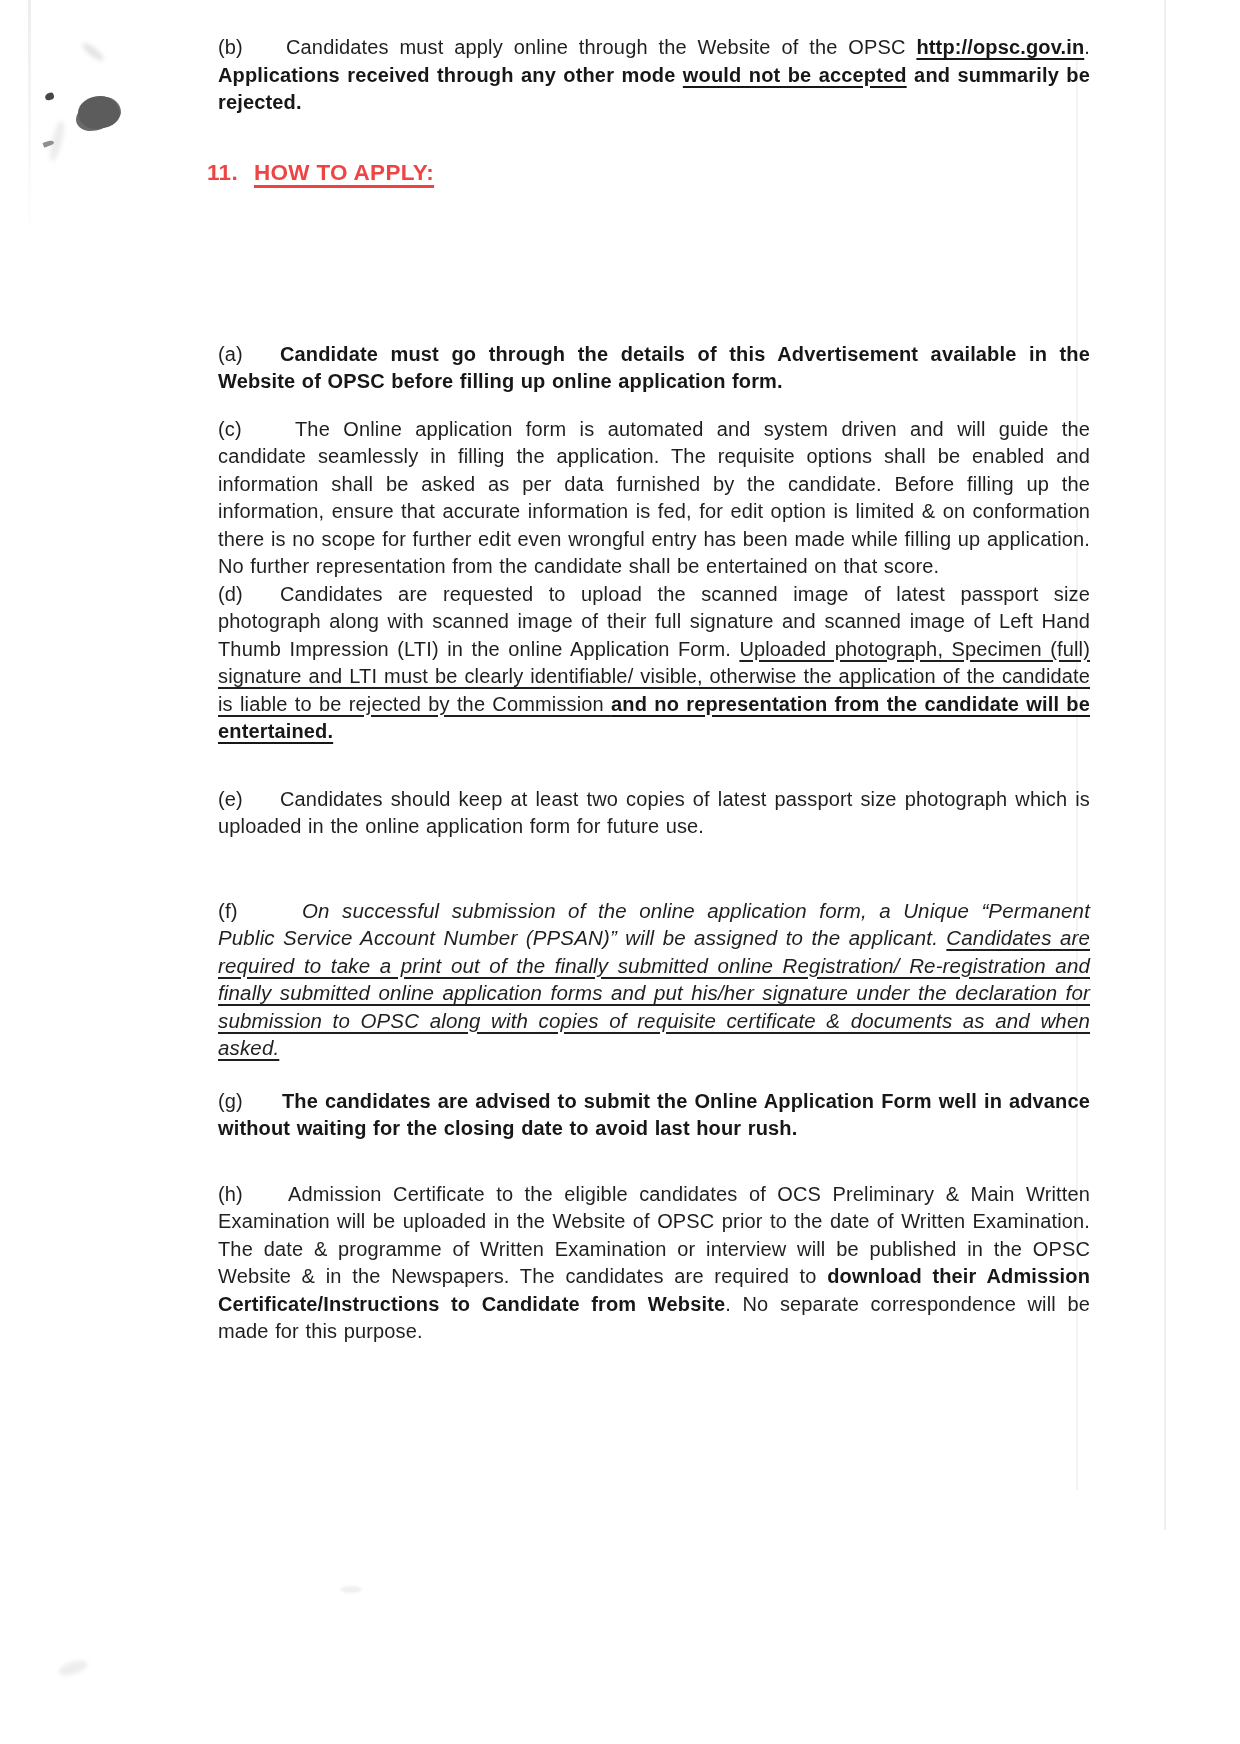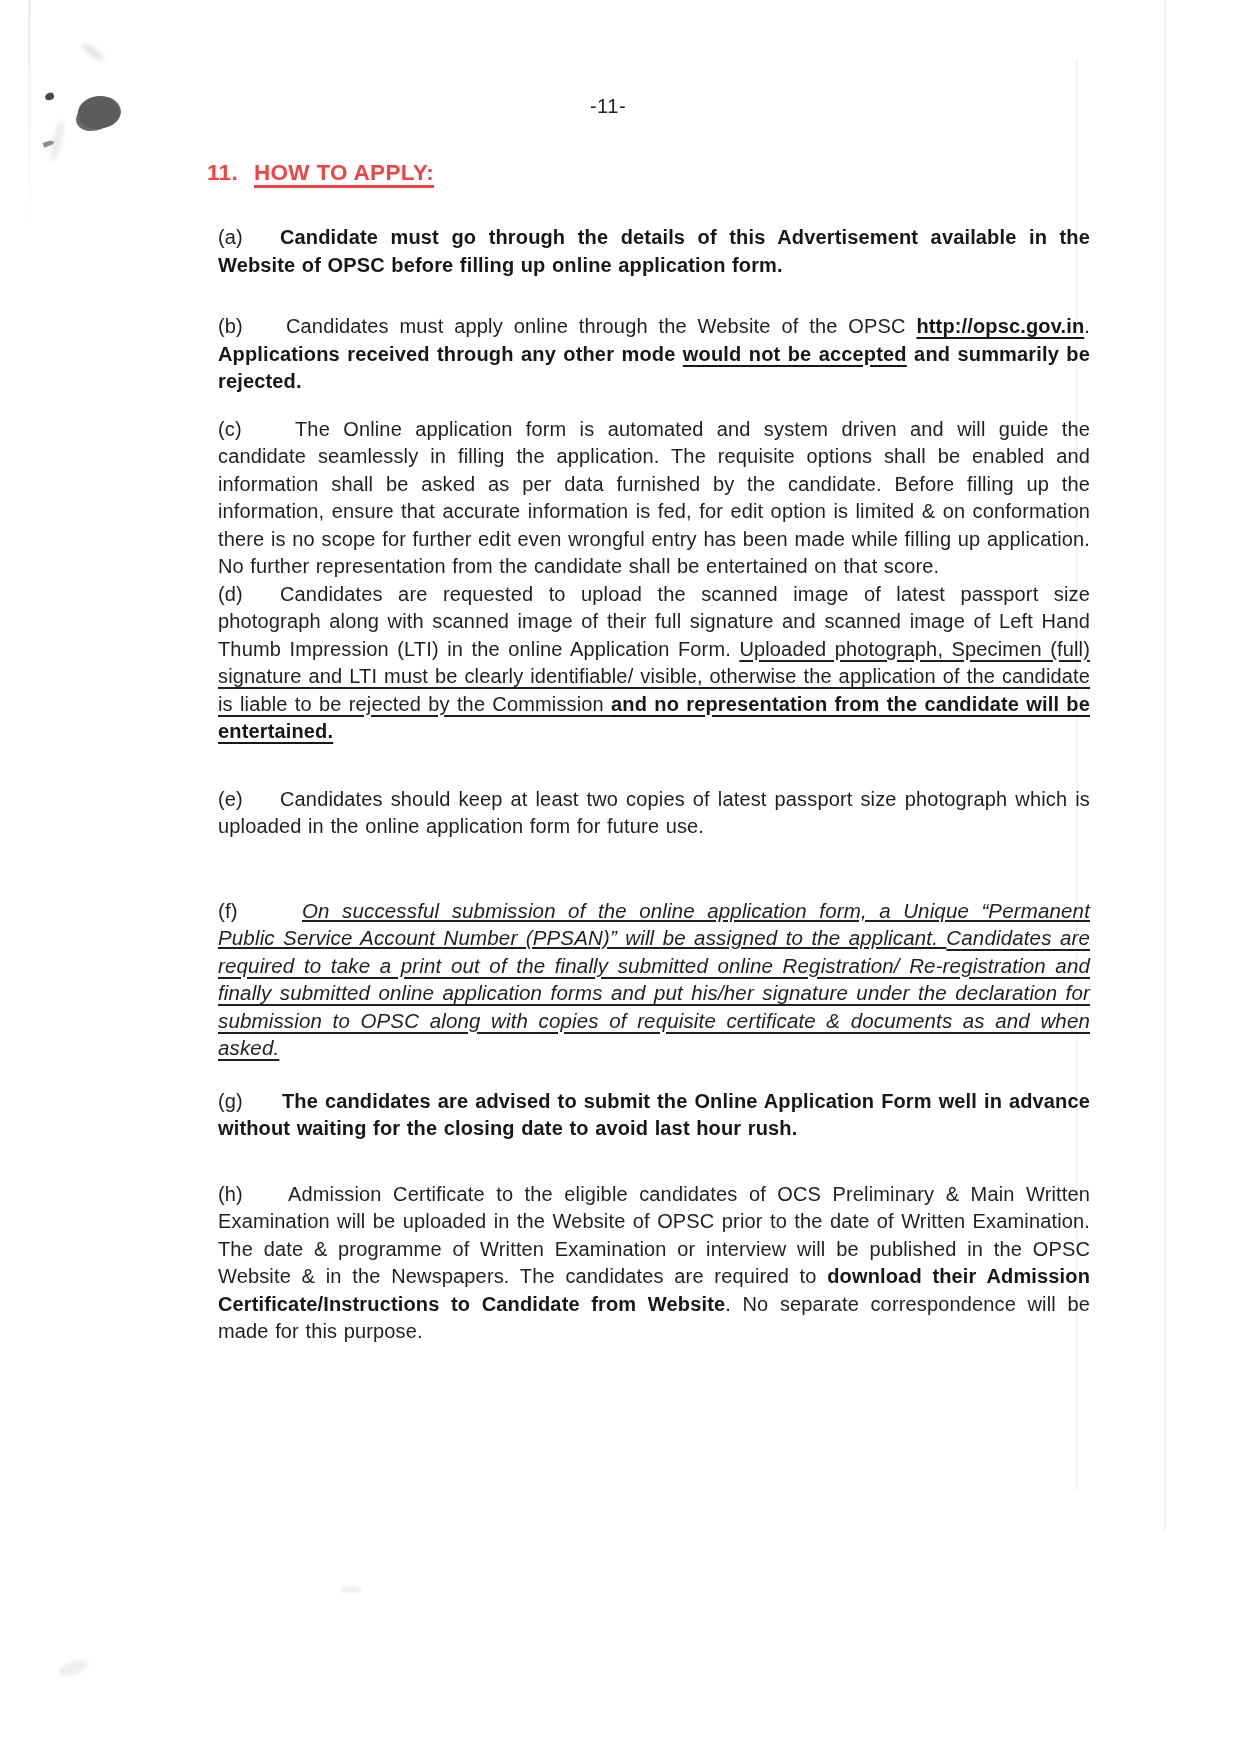--- a/index.html
+++ b/index.html
@@ -48,55 +48,54 @@
   .content{
     position:absolute;left:218px;top:0;width:872px;
   }
   .para{
     margin:0;text-align:justify;
     font-size:20px;line-height:27.5px;letter-spacing:0.15px;word-spacing:0.8px;
     color:#1f1f1f;
   }
   .plabel{display:inline-block;}
   .para span.b{font-weight:bold;color:#171717;}
-  .para span.i{font-style:italic;text-decoration:underline;}
+  .para span.i{font-style:italic;}
   .para span.u{text-decoration:underline;text-decoration-thickness:1.5px;text-underline-offset:3.5px;}
   .para.bold-para .ptext{font-weight:bold;color:#171717;}
   .para.italic-para{font-size:20.5px;}
 </style>
 </head>
 <body>
 
 <div class="page">
 
   <div class="scan-edge-left"></div>
   <div class="scan-line-1"></div>
   <div class="scan-line-2"></div>
   <div class="smudge1"></div>
   <div class="smudge2"></div>
   <div class="smudge3"></div>
   <div class="smudge4"></div>
   <div class="ink-blot"></div>
   <div class="ink-dot"></div>
   <div class="ink-tick"></div>
 
-  <div class="pagenum">-11-</div>
 
   <div class="heading">
     <span class="hnum">11.</span><span class="htitle">HOW TO APPLY:</span>
   </div>
 
   <div class="content">
 
+    <p class="para" style="margin-top:34px">
+      <span class="plabel" style="width:68px">(b)</span><span class="ptext"><span>Candidates must apply online through the Website of the OPSC </span><span class="b u">http://opsc.gov.in</span><span>. </span><span class="b">Applications received through any other mode </span><span class="b u">would not be accepted</span><span class="b"> and summarily be rejected.</span></span>
+    </p>
+
     <p class="para bold-para" style="margin-top:224px">
       <span class="plabel" style="width:62px">(a)</span><span class="ptext"><span class="b">Candidate must go through the details of this Advertisement available in the Website of OPSC before filling up online application form.</span></span>
-    </p>
-
-    <p class="para" style="margin-top:34px">
-      <span class="plabel" style="width:68px">(b)</span><span class="ptext"><span>Candidates must apply online through the Website of the OPSC </span><span class="b u">http://opsc.gov.in</span><span>. </span><span class="b">Applications received through any other mode </span><span class="b u">would not be accepted</span><span class="b"> and summarily be rejected.</span></span>
     </p>
 
     <p class="para" style="margin-top:20px">
       <span class="plabel" style="width:77px">(c)</span><span class="ptext"><span>The Online application form is automated and system driven and will guide the candidate seamlessly in filling the application. The requisite options shall be enabled and information shall be asked as per data furnished by the candidate. Before filling up the information, ensure that accurate information is fed, for edit option is limited &amp; on conformation there is no scope for further edit even wrongful entry has been made while filling up application. No further representation from the candidate shall be entertained on that score.</span></span>
     </p>
 
     <p class="para" style="">
       <span class="plabel" style="width:62px">(d)</span><span class="ptext"><span>Candidates are requested to upload the scanned image of latest passport size photograph along with scanned image of their full signature and scanned image of Left Hand Thumb Impression (LTI) in the online Application Form. </span><span class="u">Uploaded photograph, Specimen (full) signature and LTI must be clearly identifiable/ visible, otherwise the application of the candidate is liable to be rejected by the Commission </span><span class="b u">and no representation from the candidate will be entertained.</span></span>
     </p>
 

